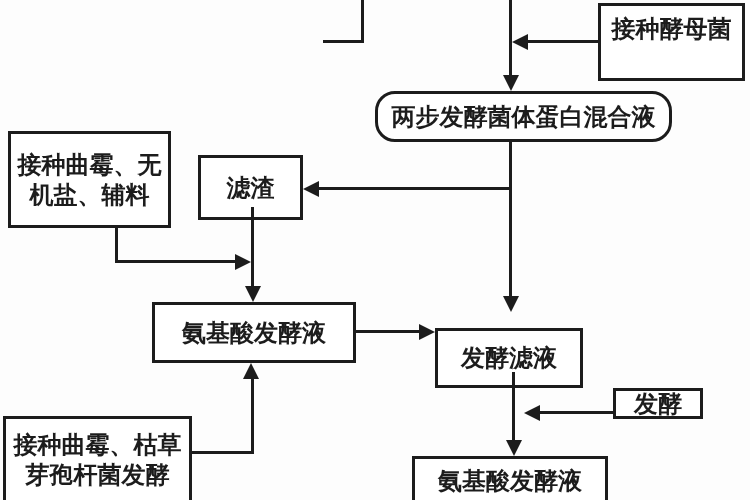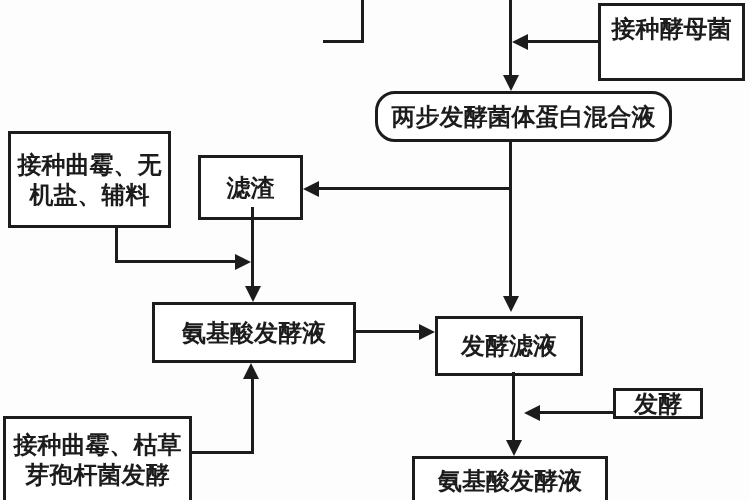--- a/index.html
+++ b/index.html
@@ -36,21 +36,21 @@
   <div class="box" style="left:375px; top:91px; width:297px; height:51px;border-radius:20px;">两步发酵菌体蛋白混合液</div>
 
   <div class="box" style="left:8px; top:131px; width:163px; height:97px;">接种曲霉、无机盐、辅料</div>
 
   <div class="box" style="left:198px; top:155px; width:105px; height:65px;">滤渣</div>
 
   <div class="box" style="left:152px; top:302px; width:204px; height:61px;">氨基酸发酵液</div>
 
   <div class="box" style="left:3px; top:416px; width:189px; height:88px;">接种曲霉、枯草芽孢杆菌发酵</div>
 
-  <div class="box" style="left:435px; top:316px; width:148px; height:60px;">发酵滤液</div>
+  <div class="box" style="left:435px; top:328px; width:148px; height:60px;">发酵滤液</div>
 
   <div class="box" style="left:613px; top:388px; width:90px; height:31px;">发酵</div>
 
   <div class="box" style="left:412px; top:456px; width:196px; height:50px;">氨基酸发酵液</div>
 
   <div class="line" style="left:509px; top:0; width:3px; height:76px;"></div>
   <div class="arr down" style="left:503px; top:75px;"></div>
 
   <div class="line" style="left:528px; top:40px; width:70px; height:3px;"></div>
   <div class="arr left" style="left:512px; top:34px;"></div>

